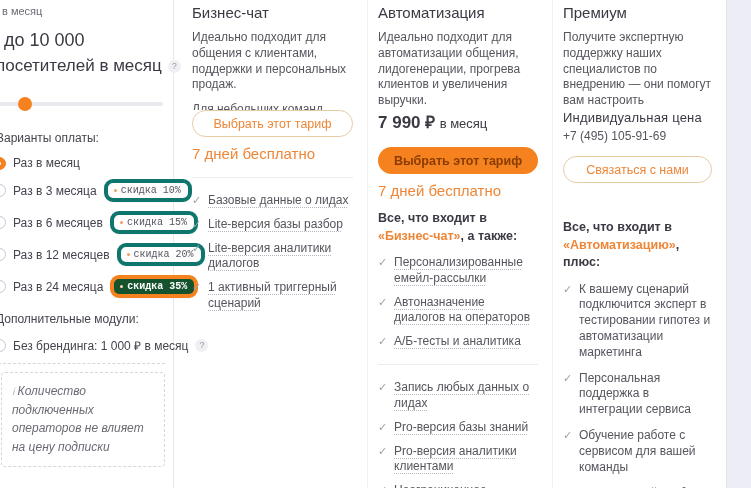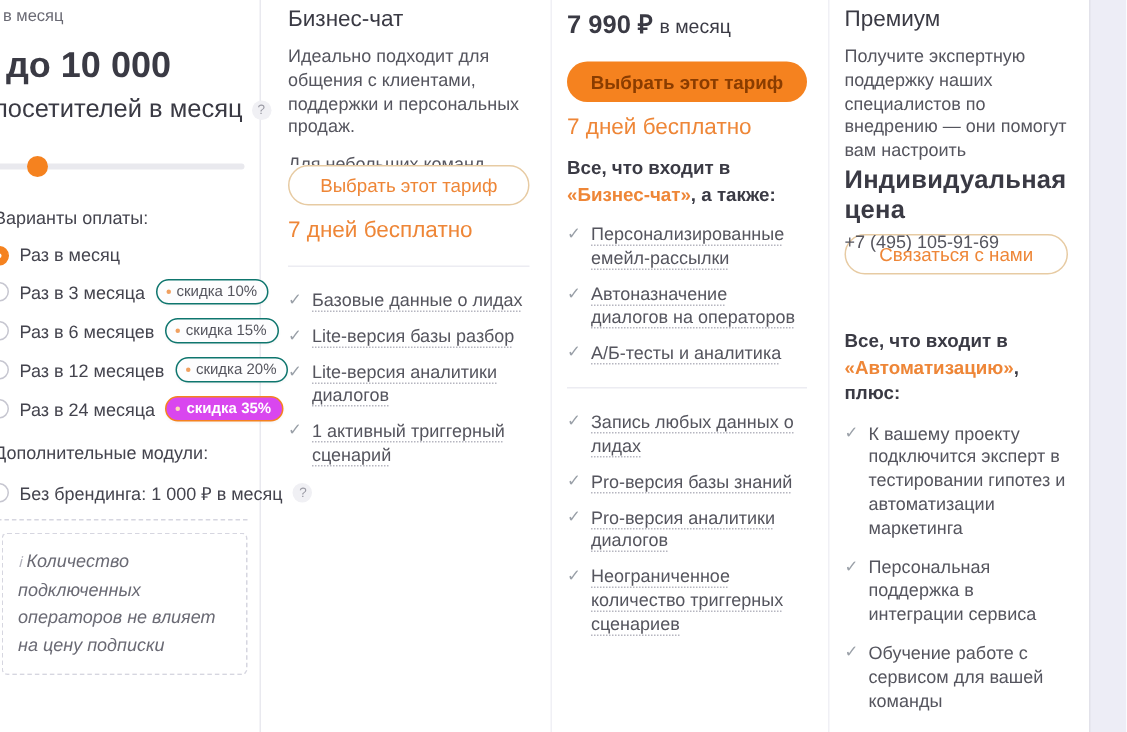--- a/index.html
+++ b/index.html
@@ -4,65 +4,65 @@
 <style>
   * { margin:0; padding:0; box-sizing:border-box; }
   html,body { width:751px; height:488px; overflow:hidden; background:#fff;
     font-family:"Liberation Sans", sans-serif; color:#55555e; }
   .app { display:flex; width:751px; height:488px; }
 
   
   .sidebar { width:174px; min-width:174px; border-right:1px solid #e9e9ef;
     padding:3px 8px 0 0; position:relative; }
   .top-fragment { font-size:11px; color:#6a6a74; margin:2px 0 0 2px; }
-  .visitors-count { font-size:24px; font-weight:bold; color:#3a3a44; margin:13px 0 5px 4px; }
+  .visitors-count { font-size:18px; font-weight:normal; color:#3a3a44; margin:13px 0 5px 4px; }
   .visitors-row { display:flex; align-items:center; gap:6px; margin-left:-4px;
     font-size:17px; color:#3a3a44; white-space:nowrap; }
   .help-icon { width:13px; height:13px; min-width:13px; border-radius:50%;
     background:#f0f0f4; color:#9a9aa4; font-size:9px; line-height:13px;
     display:inline-flex; align-items:center; justify-content:center; font-style:normal; }
   .slider { position:relative; height:14px; margin:21px 0 0 -8px; width:171px; }
   .slider-track { position:absolute; top:5px; left:0; right:0; height:4px;
     border-radius:2px; background:#e9e9ee; }
   .slider-handle { position:absolute; left:26px; top:0; width:14px; height:14px;
     border-radius:50%; background:#f5821f; }
   .section-label { font-size:12px; color:#44444e; margin:20px 0 11px -4px; white-space:nowrap; }
   .pay-option { display:flex; align-items:center; gap:7px; margin:0 0 9px -7px;
     font-size:12px; color:#44444e; white-space:nowrap; }
   .radio { width:13px; height:13px; min-width:13px; border-radius:50%;
     border:1px solid #c6c6d0; background:#fff; position:relative; }
   .radio.selected { background:#f5821f; border-color:#f5821f; }
   .radio.selected::after { content:""; position:absolute; left:4px; top:4px;
     width:3px; height:3px; border-radius:50%; background:#fff; }
-  .badge { font-size:10px; color:#55555e; border:1px solid #0f766e; border-radius:9px;
+  .badge { font-size:10px; color:#55555e; border:4px solid #0f766e; border-radius:9px;
     padding:2px 7px 2px 6px; background:#fdfdfe; display:inline-flex; align-items:center;
-    gap:4px; box-shadow:0 1px 2px rgba(0,0,0,.04); }
+    gap:4px; box-shadow:0 1px 2px rgba(0,0,0,.04);font-family:Liberation Mono, monospace; }
   .badge::before { content:""; width:3px; height:3px; border-radius:50%; background:#f0a060; }
-  .badge.filled { background:#d946ef; border-color:#f5821f; color:#fff; font-weight:bold; }
+  .badge.filled { background:#14532d; border-color:#f5821f; color:#fff; font-weight:bold; }
   .badge.filled::before { background:#ffd9b5; }
   .dashed-line { border-top:1px dashed #d6d6e0; margin:6px 0 8px -2px; }
   .note-box { border:1px dashed #d6d6e0; border-radius:4px; margin-left:1px;
     padding:9px 10px 10px; font-style:italic; font-size:12px; line-height:1.55; color:#6a6a74; }
   .info-icon { color:#b0b0ba; font-size:10px; margin-right:3px; }
 
   
   .content { display:flex; flex:1; }
   .plan-col { padding:4px 14px 0 10px; }
   .plan-col.first { width:193px; min-width:193px; padding-left:18px; }
   .plan-col.mid { width:185px; min-width:185px; border-left:1px solid #f0f0f5; }
   .plan-col.last { width:174px; min-width:174px; border-left:1px solid #f0f0f5; }
   .strip { flex:1; background:#ededf6; border-left:1px solid #e2e2ea; }
 
   .plan-top { height:106px; overflow:hidden; }
   .plan-title { font-size:15px; font-weight:normal; color:#3a3a44; margin:0 0 9px; }
   .plan-desc { font-size:12px; line-height:1.32; color:#55555e; margin:0 0 9px; }
   .plan-price { height:37px; }
   .price { font-size:17px; font-weight:bold; color:#3a3a44; }
   .period { font-size:13px; color:#3a3a44; }
-  .price-title { font-size:17px; font-weight:bold; color:#3a3a44; letter-spacing:.2px; }
+  .price-title { font-size:13px; font-weight:normal; color:#3a3a44; letter-spacing:.2px; }
   .phone { font-size:12px; color:#55555e; margin-top:4px; }
   .plan-button { height:27px; border-radius:14px; display:flex; align-items:center;
     justify-content:center; font-size:12.5px; cursor:pointer; }
   .plan-button.outline { border:1px solid #e7cba3; color:#ee8637; background:#fff; }
   .plan-button.filled { background:#f5821f; color:#8a3c00; font-weight:bold; }
   .trial-row { height:26px; padding-top:8px; font-size:15px; }
   .trial-link { color:#ee8637; cursor:pointer; }
 
   .features-header { font-size:12.5px; font-weight:bold; color:#3a3a44;
     line-height:1.4; margin:10px 0 10px; }
@@ -163,20 +163,25 @@
           </li>
 
           <li class="feature">
             <span>1 активный триггерный сценарий</span>
           </li>
 
         </ul>
     </div>
 
     <div class="plan-col mid">
+      <div class="plan-top">
+        <div class="plan-title">Автоматизация</div>
+        <p class="plan-desc">Идеально подходит для автоматизации общения, лидогенерации, прогрева клиентов и увеличения выручки.</p>
+
+      </div>
       <div class="plan-price">
         <span class="price">7 990 ₽</span>
         <span class="period">в месяц</span>
       </div>
       <div class="plan-button filled">Выбрать этот тариф</div>
       <div class="trial-row">
         <span class="trial-link">7 дней бесплатно</span>
       </div>
       <div class="block1">
         <div class="features-header">
@@ -202,21 +207,21 @@
 
           <li class="feature">
             <span>Запись любых данных о лидах</span>
           </li>
 
           <li class="feature">
             <span>Pro-версия базы знаний</span>
           </li>
 
           <li class="feature">
-            <span>Pro-версия аналитики диалогов</span>
+            <span>Pro-версия аналитики клиентами</span>
           </li>
 
           <li class="feature">
             <span>Неограниченное количество триггерных сценариев</span>
           </li>
 
         </ul>
     </div>
 
     <div class="plan-col last">
@@ -230,21 +235,21 @@
       </div>
       <div class="plan-button outline" style="margin-top:9px">Связаться с нами</div>
       <div class="trial-row"></div>
       <div class="block1">
         <div class="features-header">
           <span>Все, что входит в </span><span class="hl">«Автоматизацию»</span><span>, плюс:</span>
         </div>
         <ul class="features">
 
             <li class="feature">
-              <span>К вашему проекту подключится эксперт в тестировании гипотез и автоматизации маркетинга</span>
+              <span>К вашему сценарий подключится эксперт в тестировании гипотез и автоматизации маркетинга</span>
             </li>
 
             <li class="feature">
               <span>Персональная поддержка в интеграции сервиса</span>
             </li>
 
             <li class="feature">
               <span>Обучение работе с сервисом для вашей команды</span>
             </li>
 

